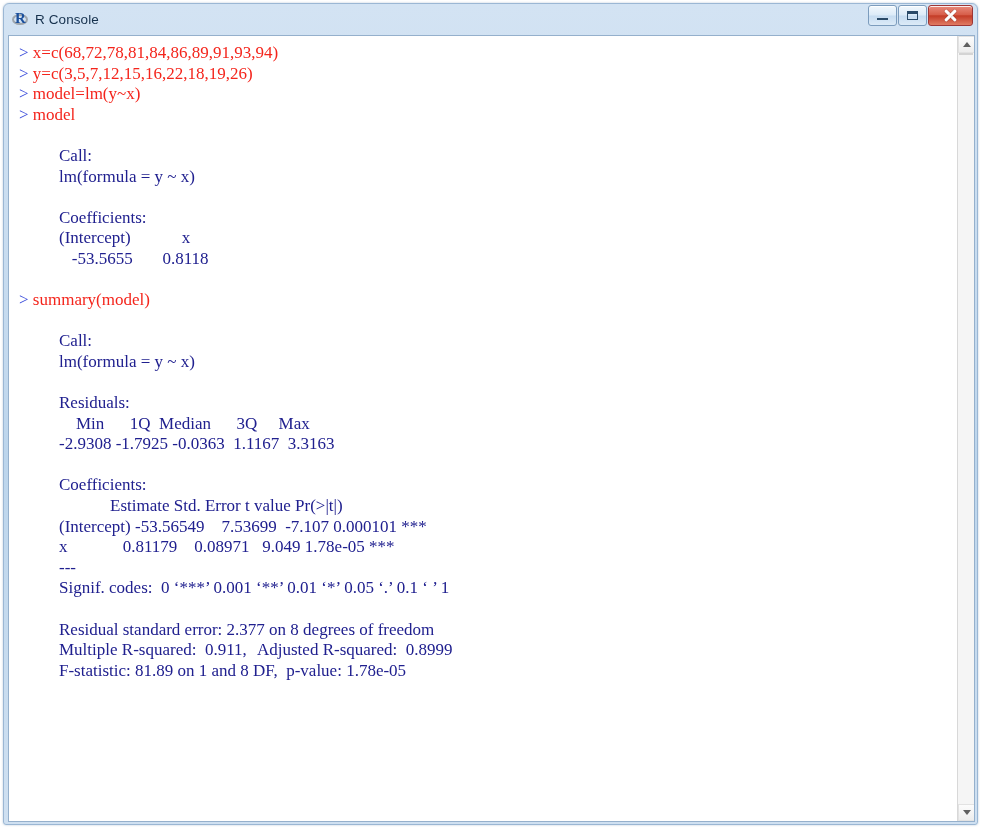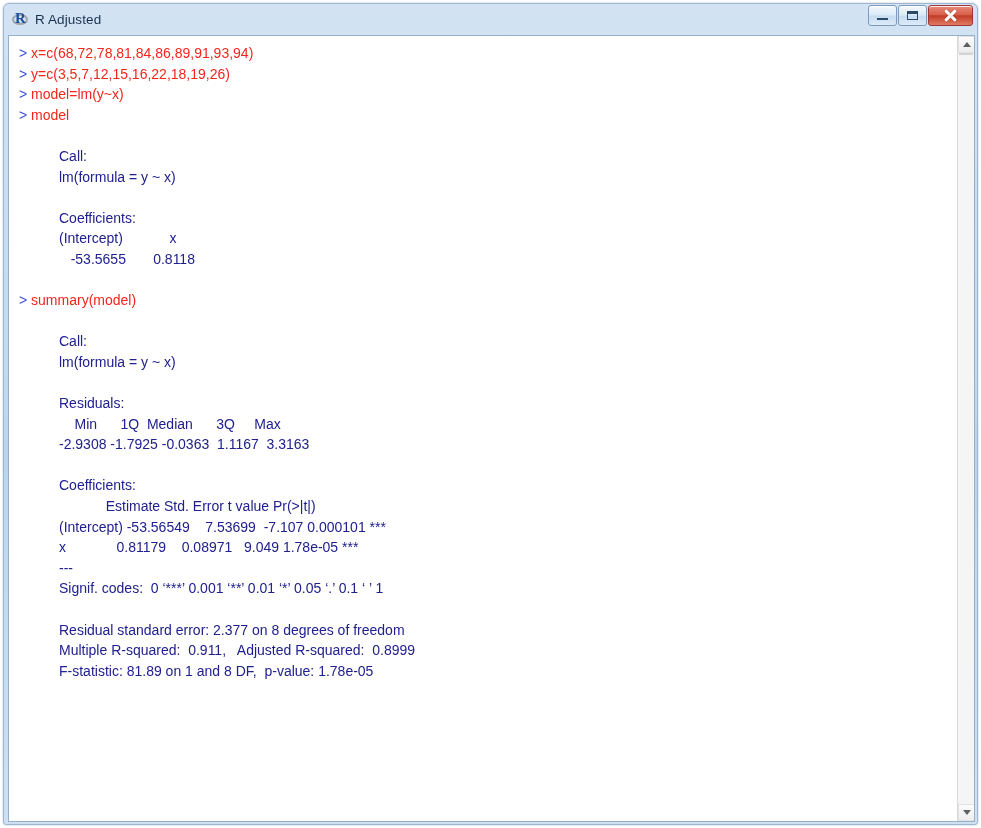--- a/index.html
+++ b/index.html
@@ -140,22 +140,22 @@
     flex: 1 1 auto;
     position: relative;
     background: #ffffff;
     overflow: hidden;
     padding: 7px 0 0 10px;
     box-sizing: border-box;
   }
 
   
   .lines {
-    font-family: Liberation Sans, sans-serif;
-    font-size: 14px;
+    font-family: Liberation Serif, serif;
+    font-size: 17px;
     line-height: 20.6px;
     white-space: pre;
     letter-spacing: 0px;
   }
   .line { height: 20.6px; }
   .line.blank { height: 20.6px; }
   .out { color: #20208f; margin-left: 40px; }
   .inp { color: #f4251c; }
   .prompt { color: #3b4ddb; }
 
@@ -209,21 +209,21 @@
 </head>
 <body>
 
 <div class="window">
 
   <div class="titlebar">
     <div class="app-icon">
       <span class="ring"></span>
       <span class="rletter">R</span>
     </div>
-    <span class="title-text">R Adjusted</span>
+    <span class="title-text">R Console</span>
 
     <div class="winbtns">
       <div class="wbtn">
         <span class="glyph-min"></span>
       </div>
       <div class="wbtn">
         <span class="glyph-max"></span>
       </div>
       <div class="wbtn close">
         <span class="glyph-close"></span>

